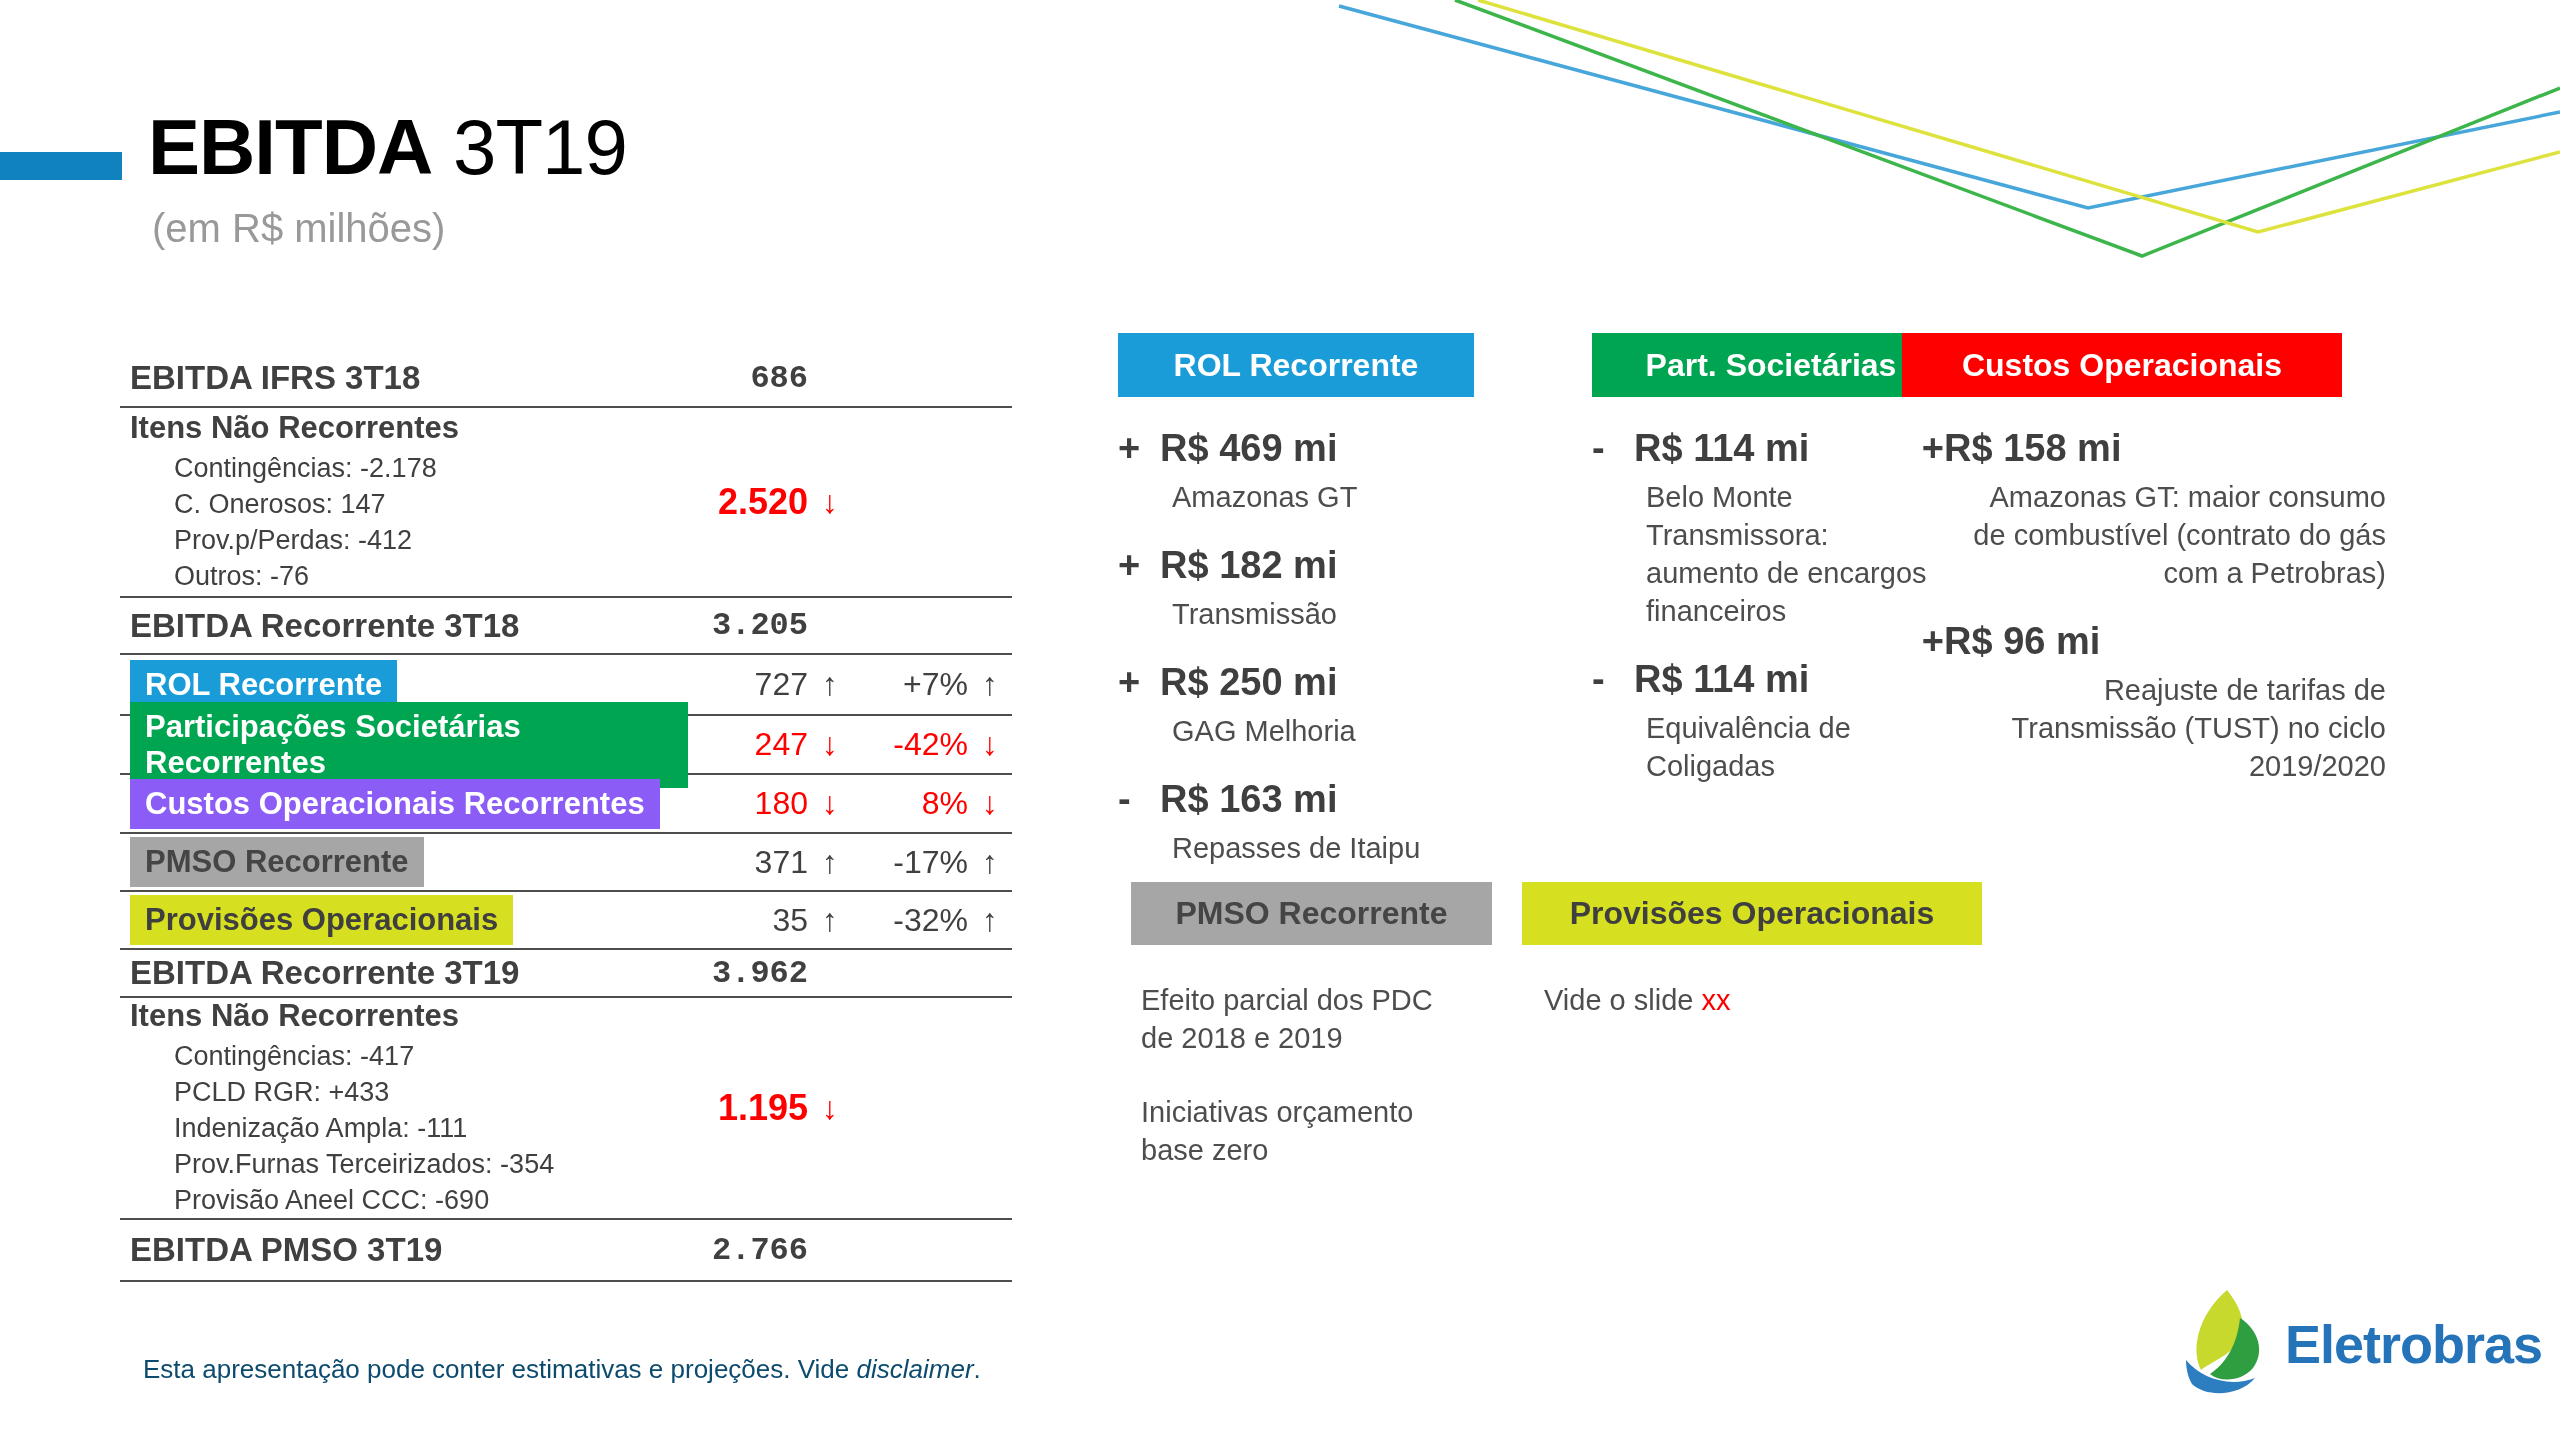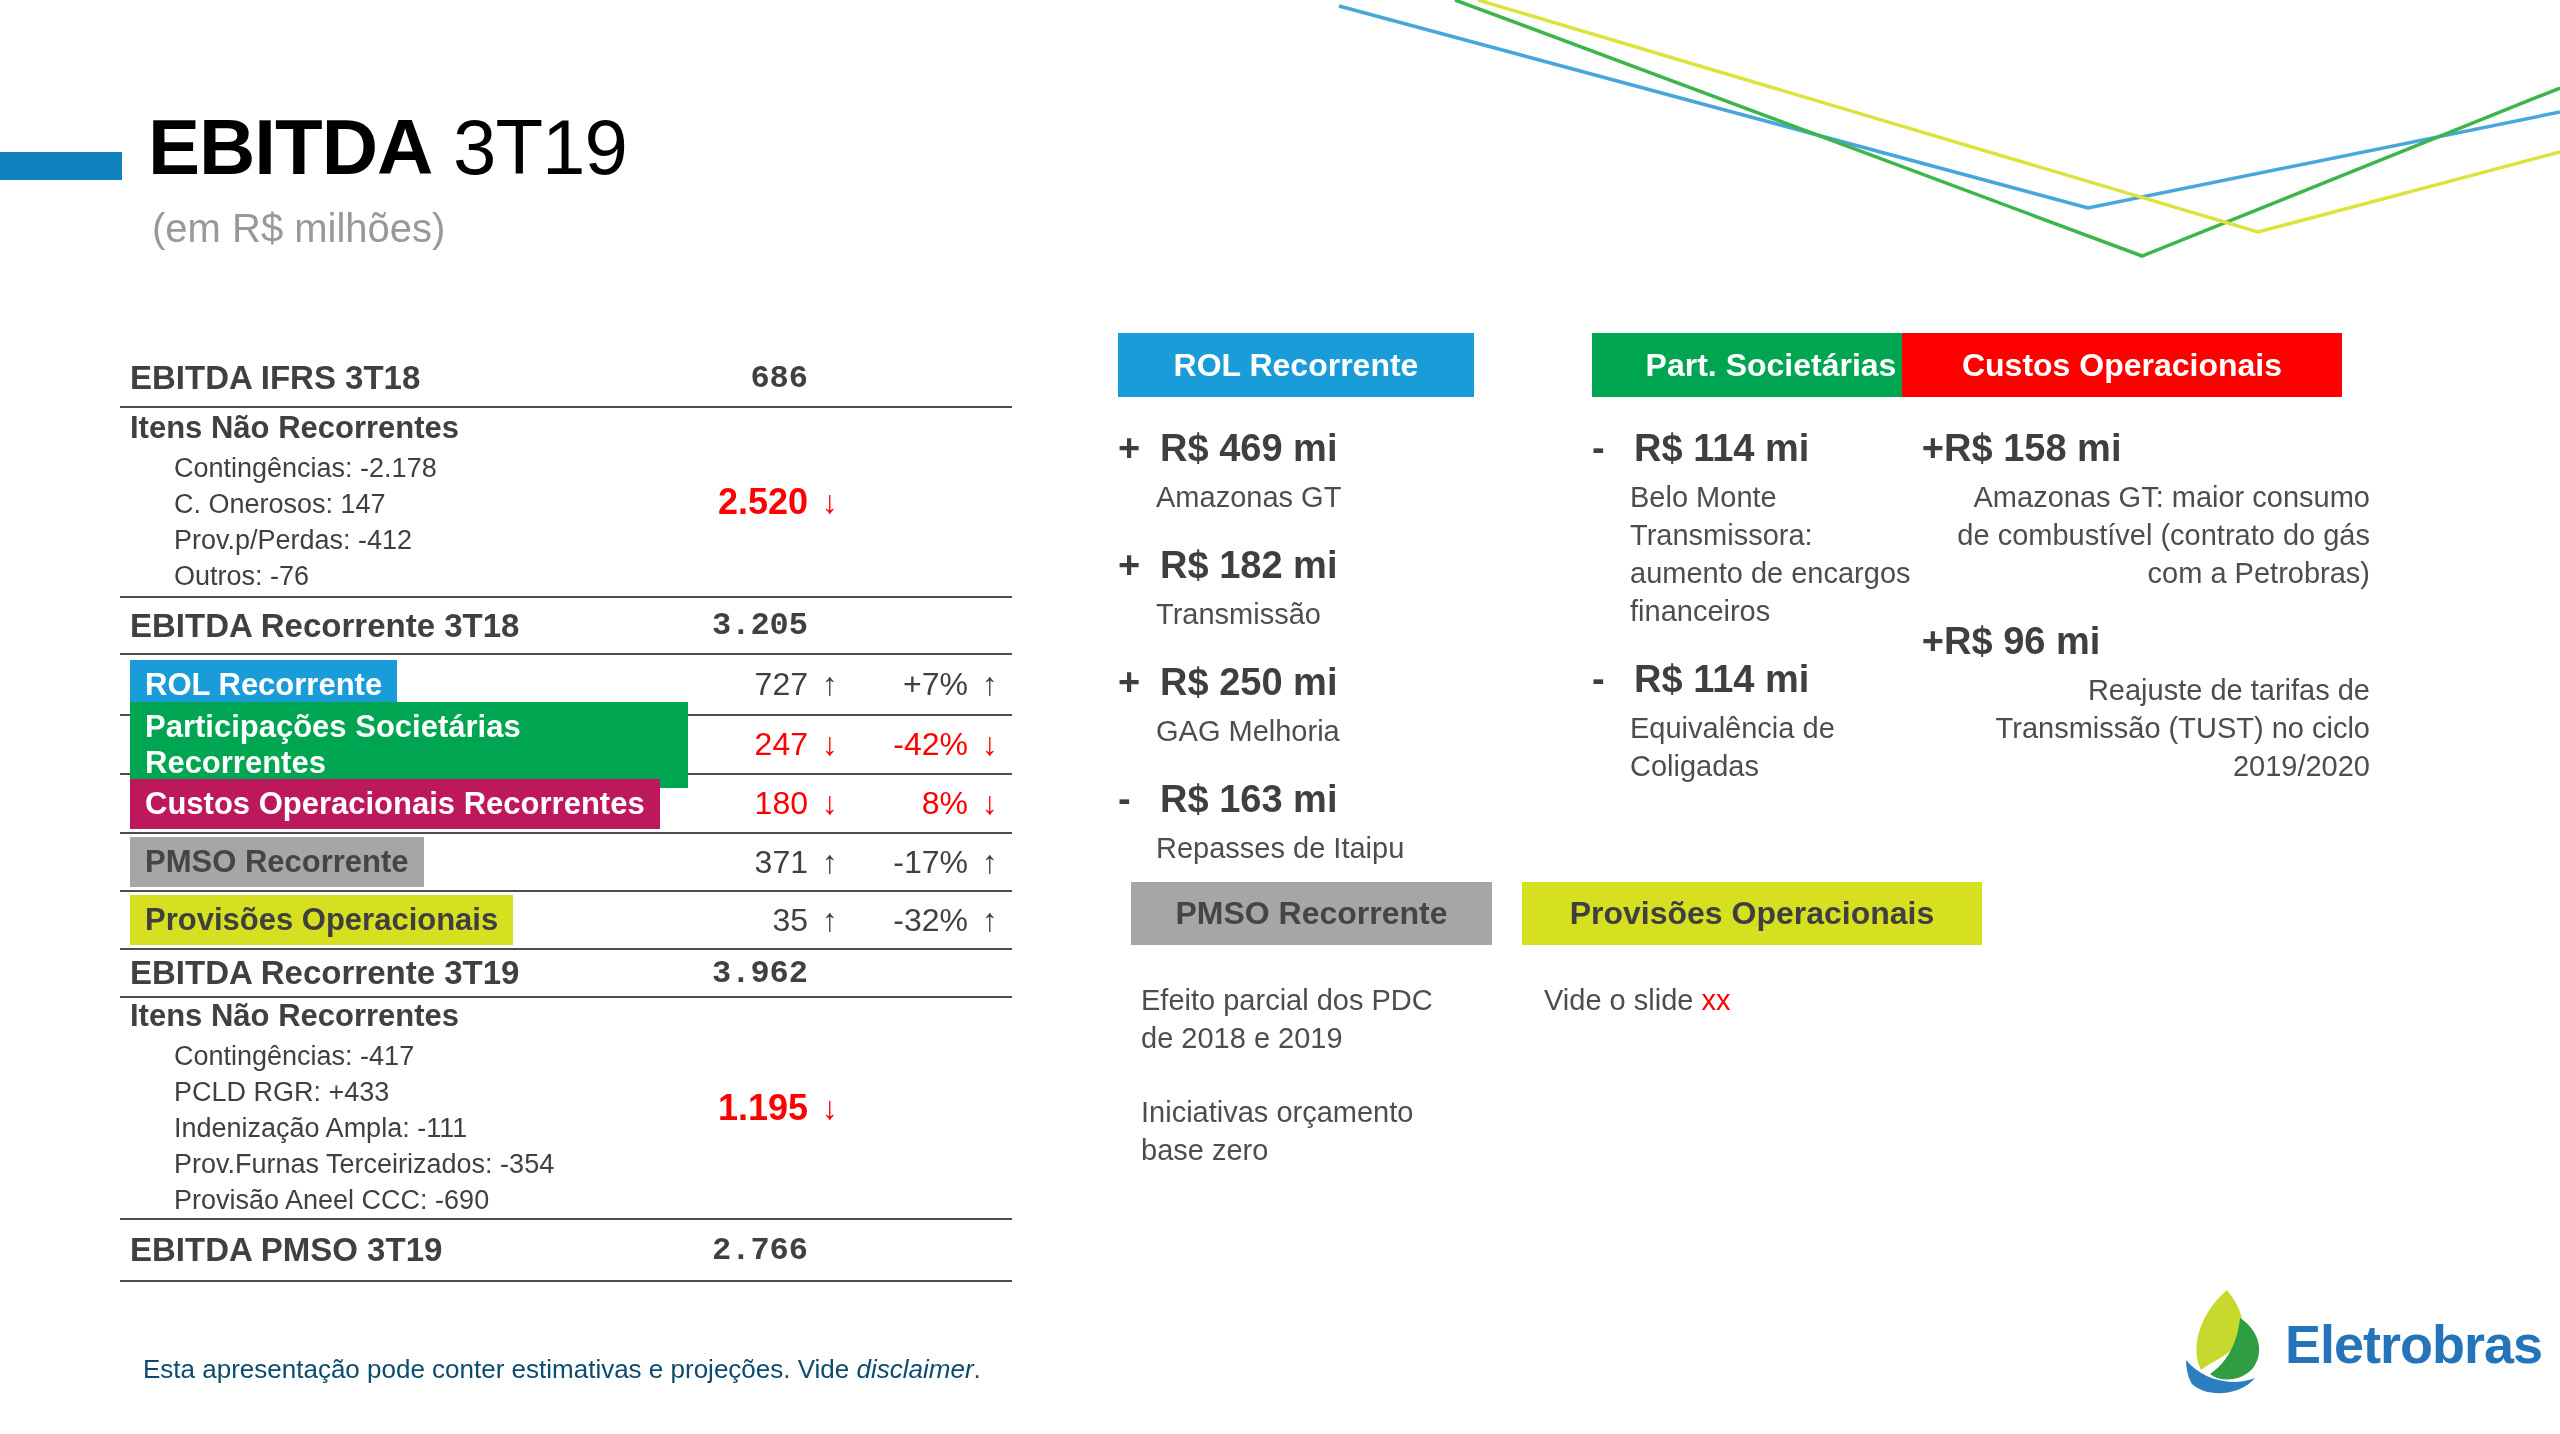--- a/index.html
+++ b/index.html
@@ -26,38 +26,38 @@
   .total-lbl { font-size:33px; font-weight:bold; }
   .total-val { font-weight:bold;font-family:Liberation Mono, monospace; }
   .red { color:#ff0000; }
   .bigval { font-size:36px; font-weight:bold; }
   .items-block { flex:1; padding:10px 0 10px 10px; }
   .items-title { font-size:31px; font-weight:bold; margin-bottom:4px; }
   .item-line { font-size:27px; line-height:36px; padding-left:44px; }
   .chip { display:inline-block; font-size:31px; font-weight:bold; color:#fff; padding:7px 15px; }
   .chip-blue { background:#199cd8; }
   .chip-green { background:#00a551; }
-  .chip-red { background:#be185d; }
+  .chip-red { background:#8b5cf6; }
   .chip-gray { background:#a6a6a6; color:#454545; }
   .chip-yellow { background:#d6e021; color:#3f3f3f; }
 
   
   .panel { position:absolute; top:333px; }
   #panel-0 { left:1118px; width:392px; }
   #panel-1 { left:1592px; width:392px; }
   #panel-2 { left:1902px; width:480px;text-align:right; }
   .phead { height:64px; display:flex; align-items:center; justify-content:center;
            font-size:32px; font-weight:bold; color:#fff; margin-bottom:30px; }
   #panel-0 .phead { width:356px; background:#199cd8; }
   #panel-1 .phead { width:358px; background:#00a551; }
   #panel-2 .phead { width:440px; background:#ff0000; }
   .entry { margin-bottom:28px; }
   .amt-line { display:flex; font-size:38px; font-weight:bold; color:#3f3f3f; }
   .sign { width:42px; }
-  .desc { margin-left:38px; margin-top:8px; font-size:29px; line-height:38px; color:#4d4d4d; }
+  .desc { margin-left:54px; margin-top:8px; font-size:29px; line-height:38px; color:#4d4d4d; }
   #panel-0 .desc { width:330px; }
   #panel-1 .desc { width:300px; }
   #panel-2 .desc { width:430px; }
 
   
   .bpanel { position:absolute; top:882px; }
   #bpanel-0 { left:1131px; }
   #bpanel-1 { left:1522px; }
   .bphead { height:63px; display:flex; align-items:center; justify-content:center;
             font-size:32px; font-weight:bold; }

